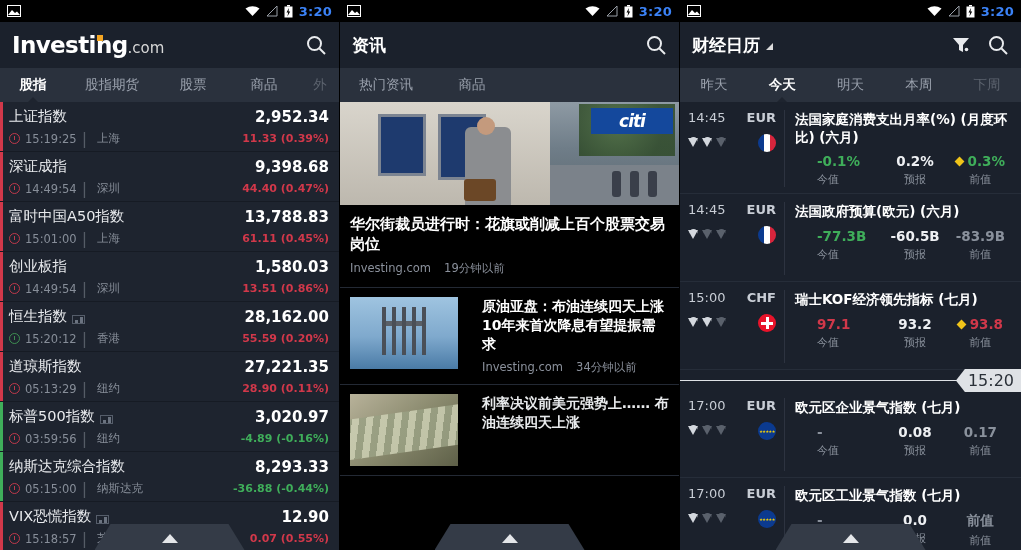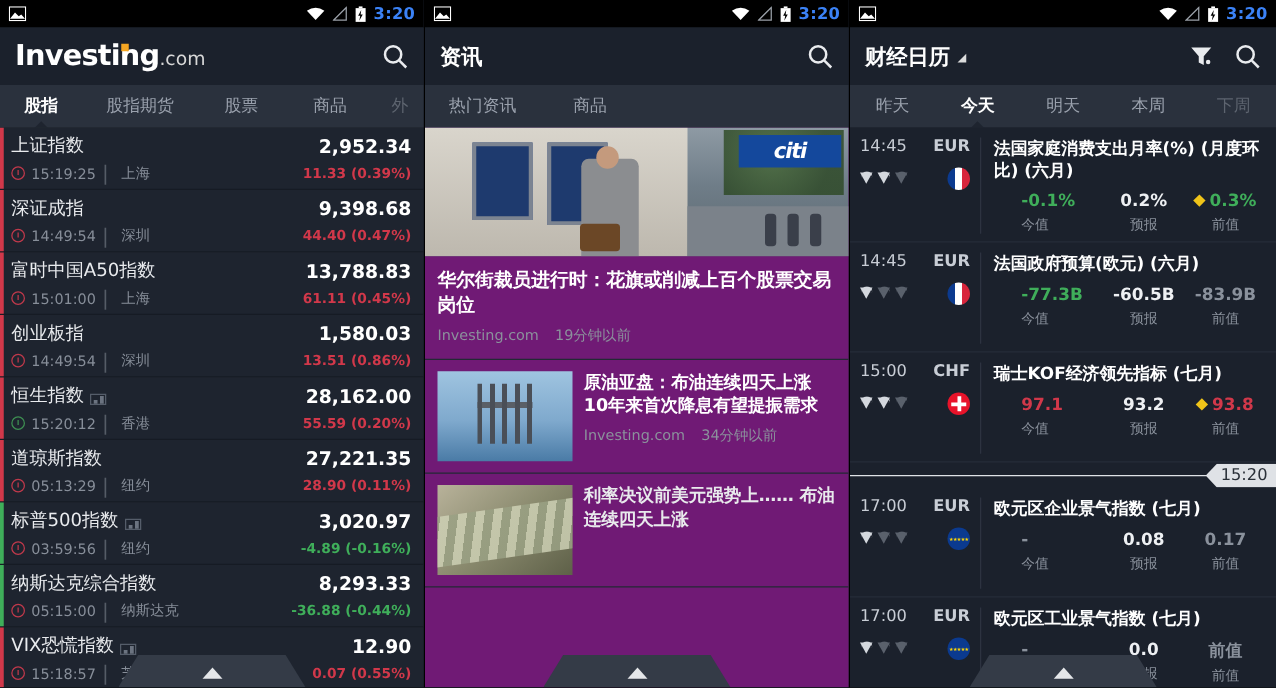--- a/index.html
+++ b/index.html
@@ -83,21 +83,21 @@
   .handle{ position:absolute; bottom:0; left:50%; transform:translateX(-50%);
            width:150px; height:26px; background:#343b47;
            clip-path:polygon(16px 0,134px 0,150px 26px,0 26px);
            display:flex; align-items:center; justify-content:center; }
   .handle .up{ width:0;height:0; border-left:8px solid transparent;
                border-right:8px solid transparent; border-bottom:9px solid #e4e6e9;
                margin-top:2px;}
 
   
   .newsbody{ height:calc(550px - 22px - 46px - 34px); overflow:hidden;
-             background:#701a75; }
+             background:#000000; }
   .hero{ width:100%; height:103px; position:relative; overflow:hidden;
          background:linear-gradient(180deg,#8e9aa4 0%,#6f7d88 45%,#5c6870 100%); }
   .hero .bld{ position:absolute; left:0; top:0; width:62%; height:100%;
               background:linear-gradient(180deg,#d9d5cc,#bdb8ae); }
   .hero .atm{ position:absolute; background:#1e3a6e; border:3px solid #7c8491; }
   .hero .atm1{ left:38px; top:12px; width:48px; height:62px; }
   .hero .atm2{ left:98px; top:12px; width:48px; height:66px; }
   .hero .citi{ position:absolute; right:6px; top:6px; width:82px; height:26px;
                background:#14489c; color:#fff; font-size:17px; font-weight:bold;
                display:flex; align-items:center; justify-content:center;
@@ -113,21 +113,21 @@
   .hero .road{ position:absolute; right:0; bottom:0; width:38%; height:40px;
                background:#7b828a; }
   .hero .ped{ position:absolute; bottom:8px; width:9px; height:26px;
               background:#3a3f4a; border-radius:3px; }
 
   .lead{ padding:9px 10px 11px 10px; border-bottom:1px solid #232934; }
   .lead-title{ color:#fff; font-size:15px; font-weight:bold; line-height:1.35; }
   .meta{ margin-top:6px; color:#8b919c; font-size:11.5px; }
   .meta .t{ margin-left:13px; }
 
-  .nitem{ display:flex; padding:9px 10px; gap:9px; border-bottom:1px solid #232934;}
+  .nitem{ display:flex; padding:9px 10px; gap:24px; border-bottom:1px solid #232934;}
   .nthumb{ width:108px; height:72px; flex:0 0 auto; }
   .nthumb.oil{ background:linear-gradient(180deg,#9fc4e0 0%,#7fa9cd 55%,#4a7ba6 100%);
                position:relative; overflow:hidden; }
   .nthumb.oil::after{ content:""; position:absolute; left:32px; top:10px;
       width:44px; height:48px; background:
       repeating-linear-gradient(90deg,#4a4f57 0 4px,transparent 4px 10px),
       linear-gradient(180deg,transparent 30%,#5a5f66 30% 40%,transparent 40%); }
   .nthumb.cash{ background:linear-gradient(140deg,#b8b29a 0%,#8a8a6e 50%,#5e6048 100%);
                 position:relative; overflow:hidden;}
   .nthumb.cash::after{ content:""; position:absolute; left:-10px; top:18px;
@@ -179,21 +179,21 @@
   .cv.first{ text-align:left; padding-left:22px; }
   .cv-val{ font-size:13.5px; font-weight:bold; }
   .cv-lab{ color:#8a919c; font-size:11px; margin-top:3px; }
   .v-green{ color:#3fae5a; } .v-red{ color:#d1384a; }
   .v-white{ color:#eef0f3; } .v-grey{ color:#8a919c; }
   .dia{ display:inline-block; width:7px; height:7px; background:#f0c419;
         transform:rotate(45deg); margin-right:5px; position:relative; top:-1px; }
 
   .nowline{ height:20px; display:flex; align-items:center; position:relative; }
   .nowline .bar{ flex:1 1 auto; height:1.5px; background:#dfe2e6; }
-  .nowline .pill{ background:#dfe2e6; color:#2a3038; font-size:13px;
+  .nowline .pill{ background:#dfe2e6; color:#2a3038; font-size:16px;
         padding:2px 7px 2px 12px; margin-left:-1px;
         clip-path:polygon(9px 0,100% 0,100% 100%,9px 100%,0 50%); }
 </style>
 </head>
 <body>
 
 <div class="screens">
 
   <div class="phone">
     <div class="statusbar">

